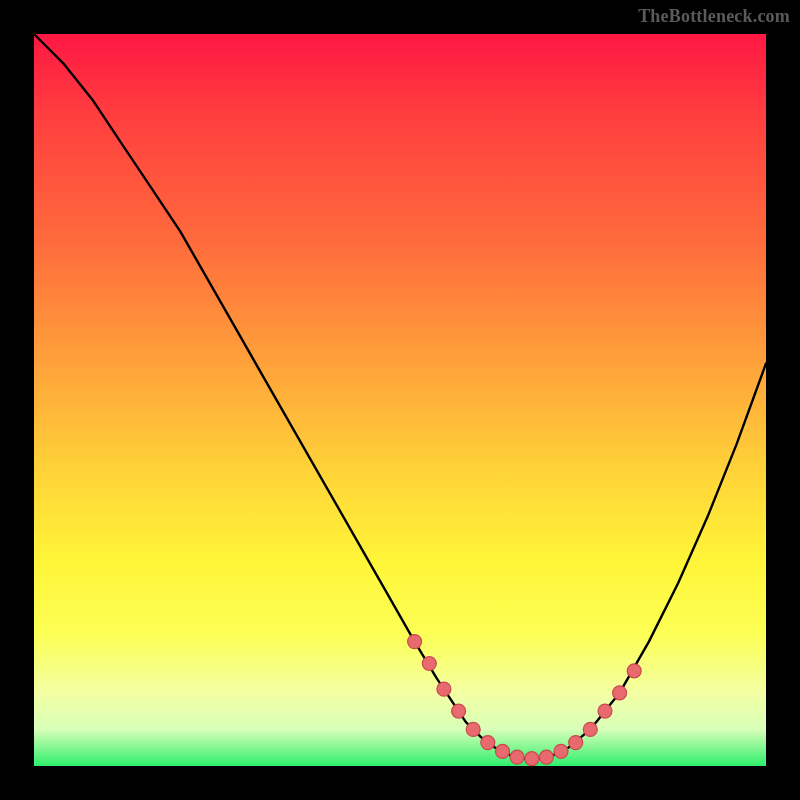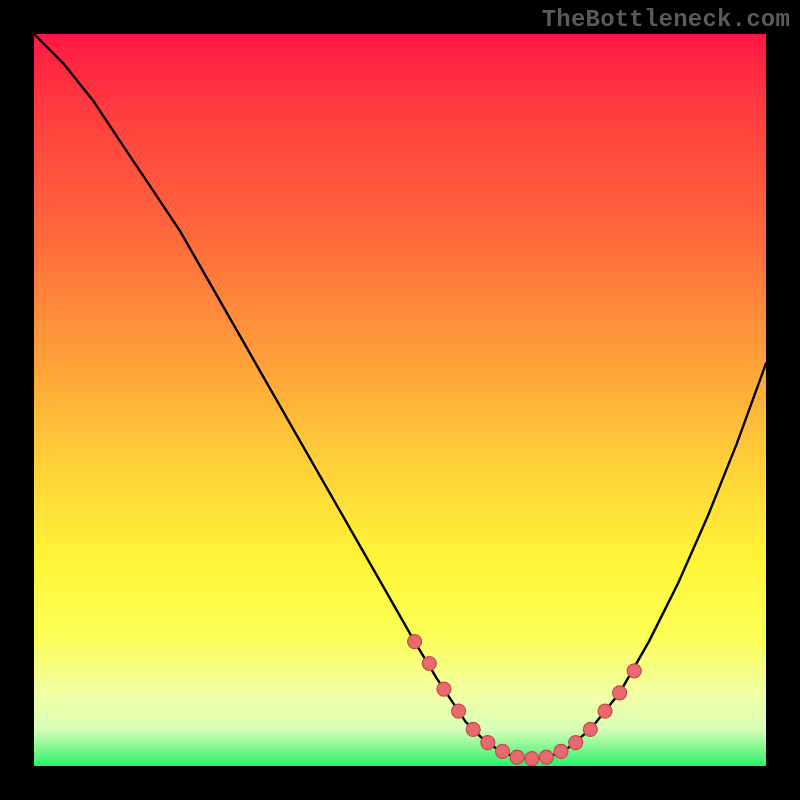--- a/index.html
+++ b/index.html
@@ -35,22 +35,22 @@
       #fcff55 82%,
       #f3ffa3 90%,
       #d8ffb8 95%,
       #2eef6b 100%
     );
   }
   .watermark {
     position: absolute;
     top: 6px;
     right: 10px;
-    font-family: Liberation Mono, monospace;
-    font-size: 24px;
+    font-family: Liberation Serif, serif;
+    font-size: 18px;
     font-weight: 600;
     color: #5a5a5a;
     letter-spacing: 0.2px;
     user-select: none;
   }
   svg.curve {
     position: absolute;
     left: 34px;
     top: 34px;
     width: 732px;

